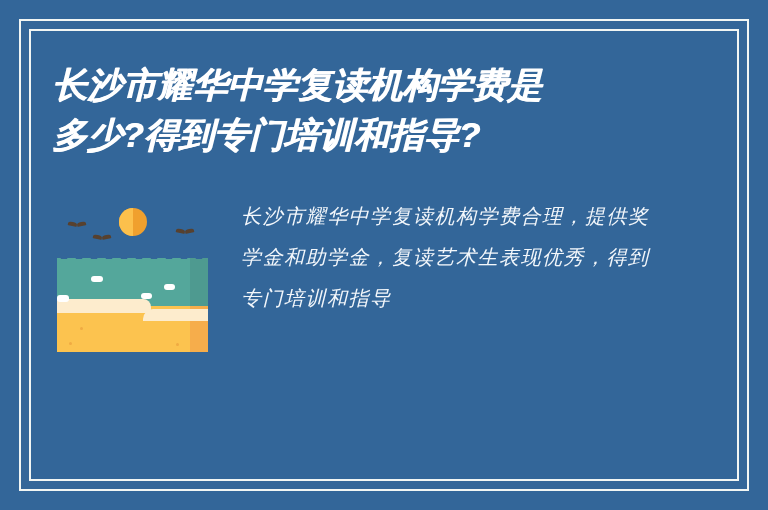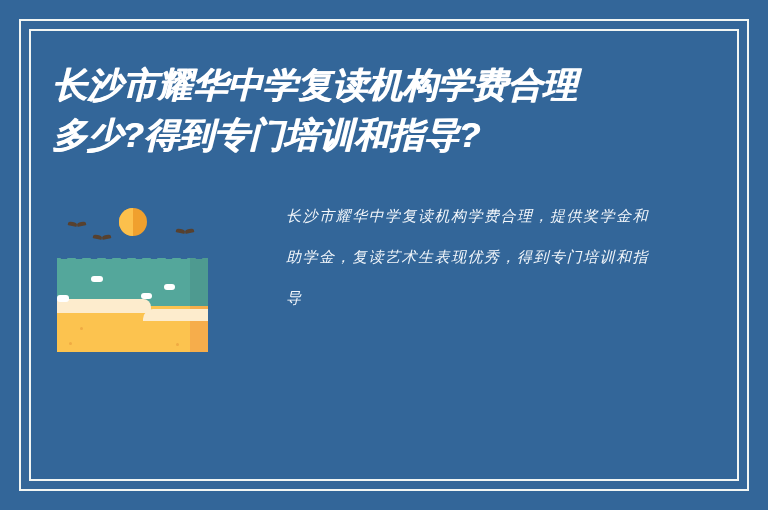--- a/index.html
+++ b/index.html
@@ -191,40 +191,40 @@
   .grain {
     position: absolute;
     width: 3px;
     height: 3px;
     border-radius: 50%;
     background: #f0ab43;
   }
 
   
   .body-copy {
-    margin-left: 78px;
+    margin-left: 33px;
     color: #f3f7fb;
     font-family: "DejaVu Serif", "Liberation Serif", serif;
-    font-size: 15px;
+    font-size: 20px;
     line-height: 41px;
     letter-spacing: 1.5px;
     width: 420px;
     font-style: italic;
   }
 </style>
 </head>
 <body>
 
 <div id="card">
 
   <div class="frame-outer"></div>
   <div class="frame-inner"></div>
 
   <div class="title-block">
-    <div class="title-line">长沙市耀华中学复读机构学费合理</div>
+    <div class="title-line">长沙市耀华中学复读机构学费是</div>
     <div class="title-line">多少?得到专门培训和指导?</div>
   </div>
 
   <div class="content-row">
 
     <div class="illus">
       <div class="sky"></div>
 
       <div class="sun"></div>
 

